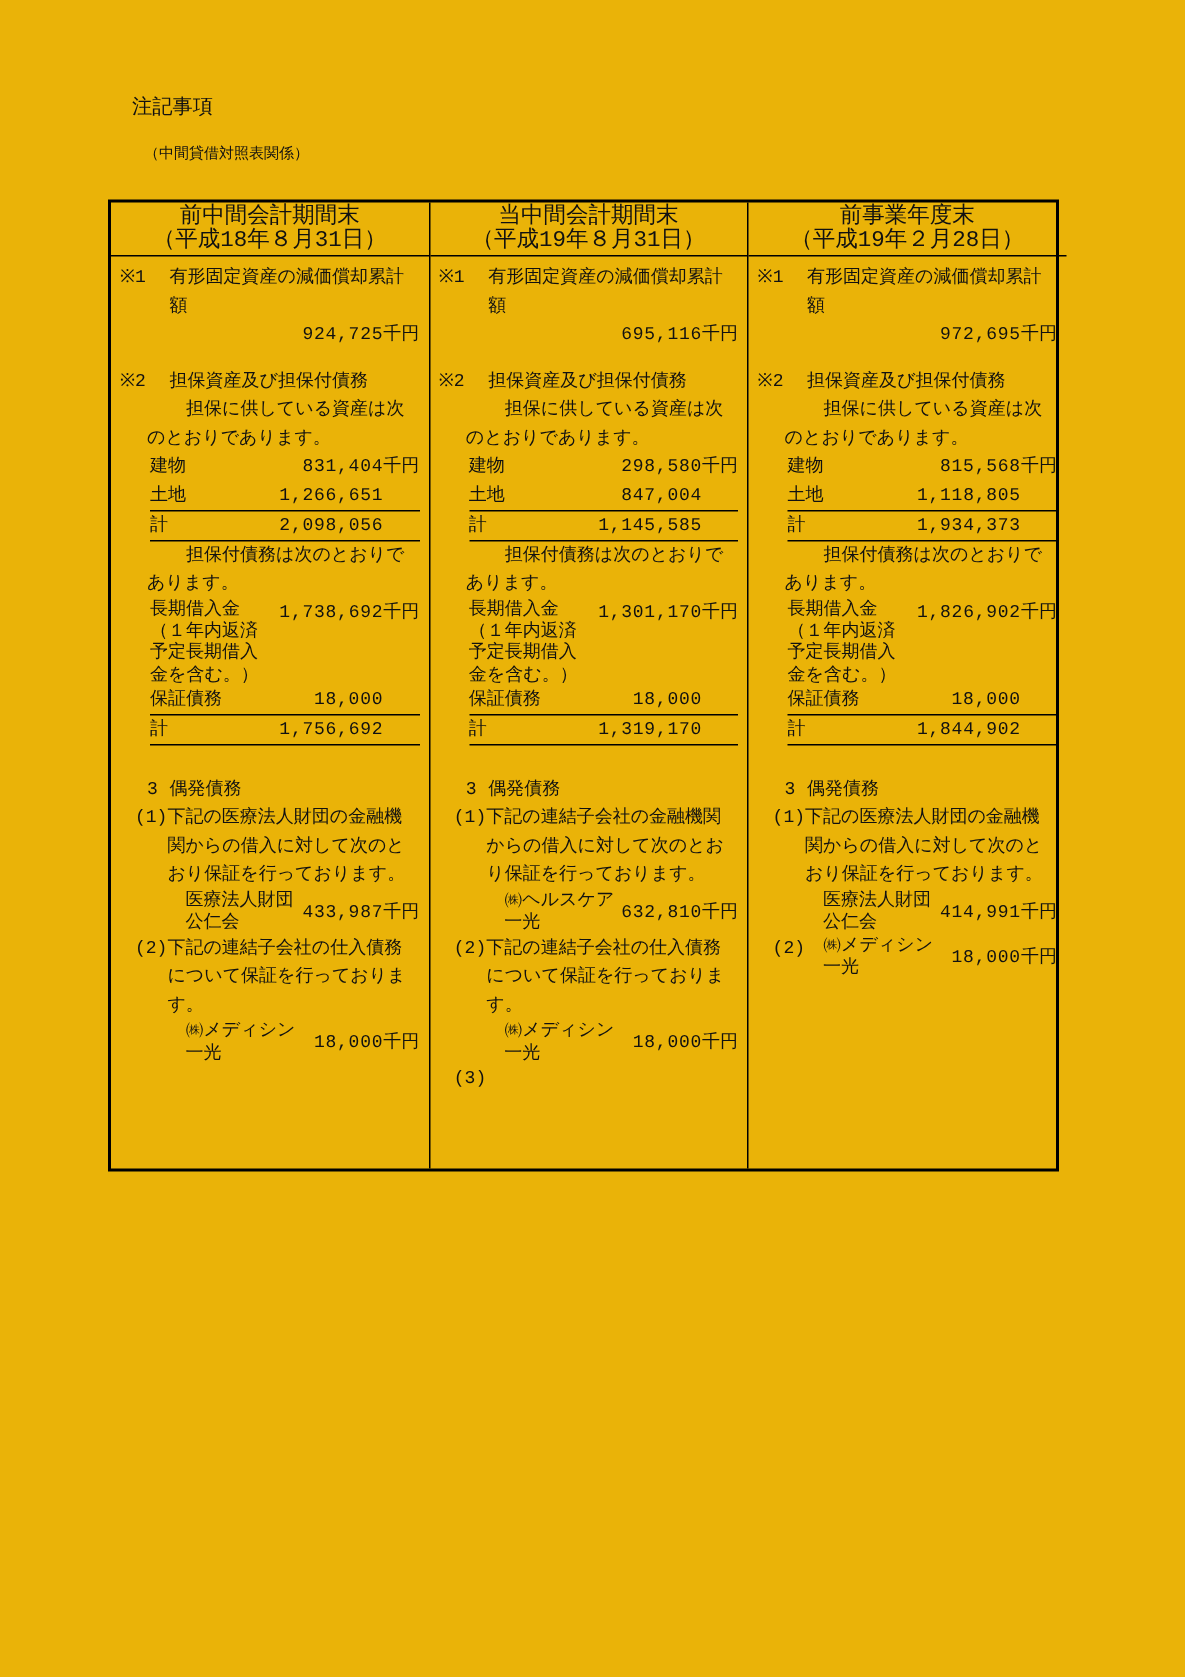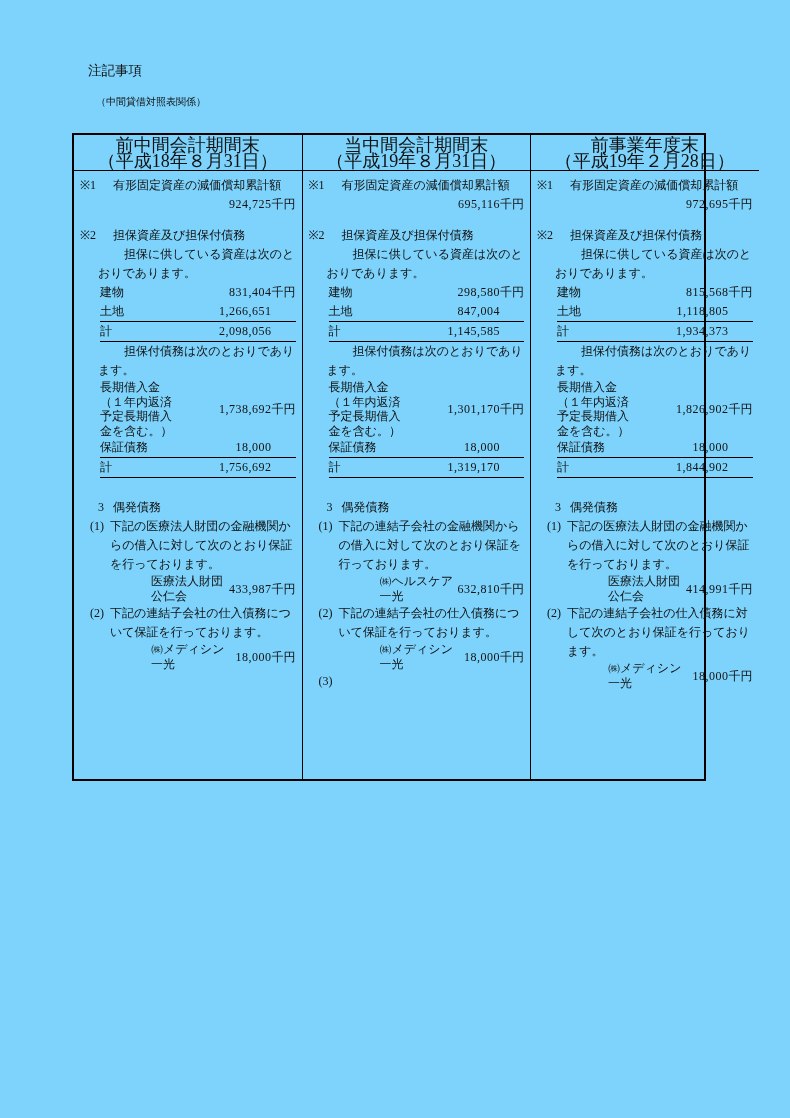--- a/index.html
+++ b/index.html
@@ -1,64 +1,64 @@
 <!DOCTYPE html>
 <html><head>
 <meta charset="utf-8">
 <style>
   * { margin:0; padding:0; box-sizing:border-box; }
   html,body { background:#ffffff; }
   .page {
-    position:relative; width:790px; height:1118px; background:#7dd3fc;
-    color:#111; font-family:Liberation Serif, serif;
+    position:relative; width:790px; height:1118px; background:#eab308;
+    color:#111; font-family:Liberation Mono, monospace;
     overflow:hidden;
   }
   .doc-title { position:absolute; left:88px; top:62px; font-size:13.5px; }
   .doc-subtitle { position:absolute; left:96px; top:95px; font-size:10px; }
 
   .note-table {
     position:absolute; left:72px; top:133px; width:634px; min-height:648px;
     display:flex; align-items:stretch; border:2px solid #000;
   }
   .col { display:flex; flex-direction:column; }
   .col-0 { flex:0 0 209px; }
   .col-1 { flex:0 0 204px; }
   .col-2 { flex:1; }
   .col + .col { border-left:1.5px solid #000; }
   .col-header {
     height:36px; border-bottom:1.5px solid #000; text-align:center;
-    font-size:18px; line-height:16px; padding-top:2px;
+    font-size:15px; line-height:16px; padding-top:2px;
   }
   .col-body { flex:1; padding:5px 6px 10px 6px; font-size:12px; line-height:19px; }
 
   .note-head { display:flex; }
   .mt-note2 { margin-top:12px; }
   .marker { flex:0 0 33px; }
   .note-title { flex:1; }
 
   .amt-group { margin-left:20px; }
   .amt-row { display:flex; align-items:baseline; white-space:nowrap; }
   .amt-label { flex:0 0 auto; }
   .amt-num { flex:1; text-align:right; letter-spacing:0.5px; }
   .amt-unit { flex:0 0 24px; text-align:right; }
   .rule { border-bottom:1px solid #000;align-items:flex-end; }
 
   .para { margin-left:18px; text-indent:26px; }
 
-  .loan-row { display:flex; align-items:center; }
+  .loan-row { display:flex; }
   .loan-label { flex:0 0 78px; line-height:14.5px; }
   .loan-val { flex:1; display:flex; align-items:baseline; white-space:nowrap; }
 
   .note3-head { display:flex; margin-left:18px; margin-top:20px; }
   .marker3 { flex:0 0 15px; }
 
   .item { display:flex; margin-left:10px; }
   .item-marker { flex:0 0 20px; }
   .item-body { flex:1; }
-  .payee-row { display:flex; align-items:center; margin-left:41px; }
+  .payee-row { display:flex; align-items:center; margin-left:12px; }
   .payee-label { flex:0 0 78px; line-height:15px; }
 
   .page-footer {
     position:absolute; top:1042px; left:0; width:100%;
     text-align:center; font-size:13px; letter-spacing:2px;
   }
 </style>
 </head>
 <body>
 
@@ -339,21 +339,20 @@
               <div class="loan-val">
                 <span class="amt-num">414,991</span>
                 <span class="amt-unit">千円</span>
               </div>
             </div>
           </div>
         </div>
         <div class="item">
           <span class="item-marker">(2)</span>
           <div class="item-body">
-            <div class="item-text">下記の連結子会社の仕入債務に対して次のとおり保証を行っております。</div>
             <div class="payee-row">
               <div class="payee-label">㈱メディシン一光</div>
               <div class="loan-val">
                 <span class="amt-num">18,000</span>
                 <span class="amt-unit">千円</span>
               </div>
             </div>
           </div>
         </div>
 

